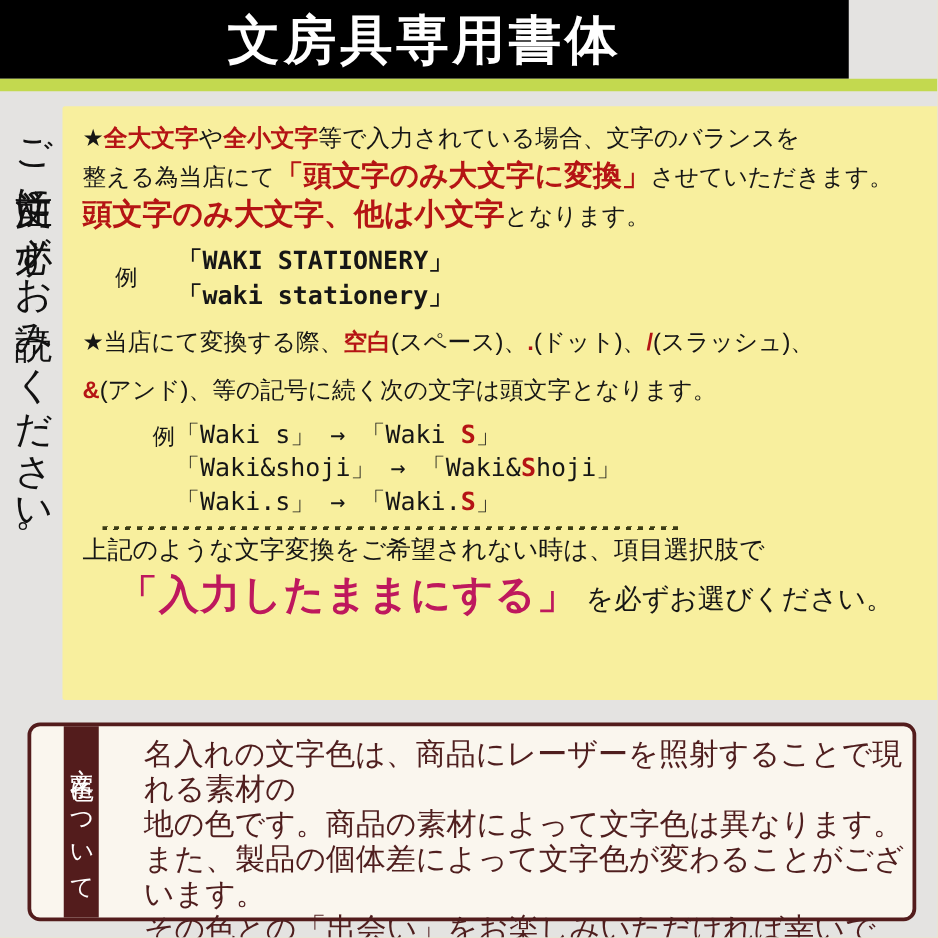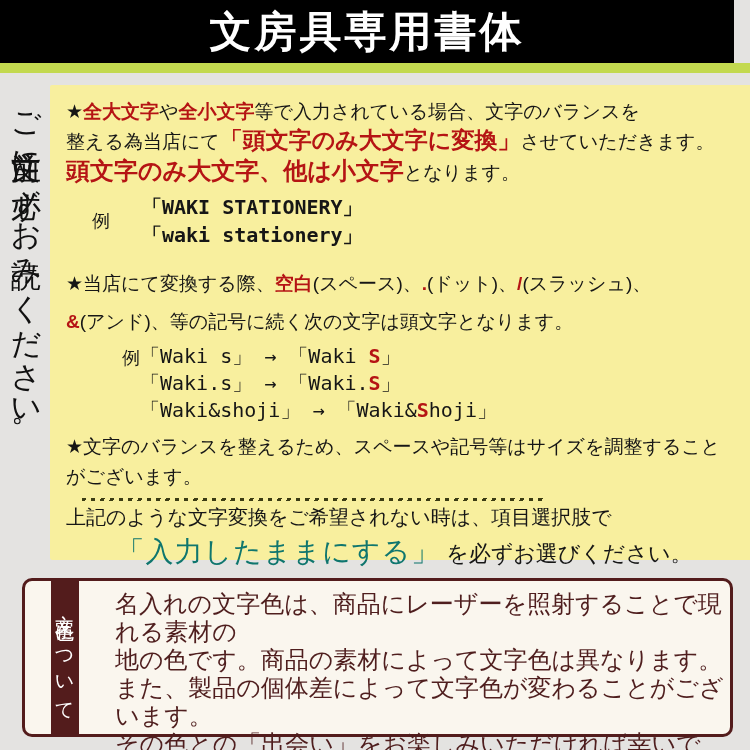--- a/index.html
+++ b/index.html
@@ -4,21 +4,21 @@
 <style>
   html,body { margin:0; padding:0; background:#e4e3e1; }
   .stage {
     position:relative; width:750px; height:750px; overflow:hidden;
     background:#e4e3e1;
     font-family:"Liberation Sans","DejaVu Sans",sans-serif;
     color:#161616;
   }
   
   .header {
-    position:absolute; left:0; top:0; width:734px; height:63px;
+    position:absolute; left:0; top:0; width:679px; height:63px;
     background:#000; display:flex; align-items:center; justify-content:center;
   }
   .header-title {
     color:#fff; font-size:42px; font-weight:bold; letter-spacing:3px; line-height:1;
   }
   .limebar { position:absolute; left:0; top:63px; width:750px; height:10px; background:#c3d94f; }
 
   
   .sidebar-note {
     position:absolute; left:0; top:92px; width:52px; height:478px;
@@ -33,28 +33,28 @@
   
   .panel {
     position:absolute; left:50px; top:85px; width:713px; height:475px;
     background:#f8ef9e; border-radius:2px; box-sizing:border-box;
     padding:12px 20px 0 16px; font-size:19px; line-height:29px;
   }
   .seg { white-space:pre-wrap; }
   .r    { color:#b51414; font-weight:bold; }
   .rb   { color:#b51414; font-weight:bold; font-size:23px; }
   .rm   { color:#b51414; font-weight:bold; font-size:24px; }
-  .rbig { color:#0f766e; font-weight:normal; font-size:28px; letter-spacing:1px; }
+  .rbig { color:#be185d; font-weight:bold; font-size:32px; letter-spacing:1px; }
 
   .ex1 { display:flex; align-items:center; margin-top:6px; }
   .ex-label { font-size:18px; margin-left:26px; }
   .ex1-inputs { margin-left:32px; font-family:"DejaVu Sans Mono","Liberation Mono",monospace; font-size:20px; line-height:28px;font-weight:bold; }
   .ex1-result { margin-left:42px; font-family:"DejaVu Sans Mono","Liberation Mono",monospace; font-size:20px; }
 
-  .p2 { margin-top:16px; line-height:38px; }
+  .p2 { margin-top:6px; line-height:38px; }
 
   .ex2 { display:flex; margin-top:2px; }
   .ex2 .ex-label { margin-left:56px; margin-top:1px; }
   .ex2-rows { font-family:"DejaVu Sans Mono","Liberation Mono",monospace; font-size:20px; line-height:27px; }
 
   .p3 { margin-top:8px; line-height:30px; }
 
   .dash {
     margin:6px 0 0 16px; width:465px; height:3px;
     background:repeating-linear-gradient(105deg,#3c3c14 0 4px,transparent 4px 9px);
@@ -111,27 +111,25 @@
       </div>
     </div>
 
     <div class="seg p2"><span>★当店にて変換する際、</span><span class="r">空白</span><span>(スペース)、</span><span class="r">.</span><span>(ドット)、</span><span class="r">/</span><span>(スラッシュ)、
 </span><span class="r">&amp;</span><span>(アンド)、等の記号に続く次の文字は頭文字となります。</span></div>
 
     <div class="ex2">
       <div class="ex-label">例</div>
       <div class="ex2-rows">
         <div class="seg"><span>「Waki s」 → 「Waki </span><span class="r">S</span><span>」</span></div>
+        <div class="seg"><span>「Waki&amp;shoji」 → 「Waki&amp;</span><span class="r">S</span><span>hoji」</span></div>
         <div class="seg"><span>「Waki.s」 → 「Waki.</span><span class="r">S</span><span>」</span></div>
-        <div class="seg"><span>「Waki&amp;shoji」 → 「Waki&amp;</span><span class="r">S</span><span>hoji」</span></div>
       </div>
     </div>
 
-    <div class="seg p3"><span>★文字のバランスを整えるため、スペースや記号等はサイズを調整すること
-がございます。</span></div>
 
     <div class="dash"></div>
 
     <div class="b1">上記のような文字変換をご希望されない時は、項目選択肢で</div>
     <div class="b2 seg"><span class="rbig">「入力したままにする」</span><span> を必ずお選びください。</span></div>
 
   </div>
 
   <div class="colorbox">
     <div class="color-band">

